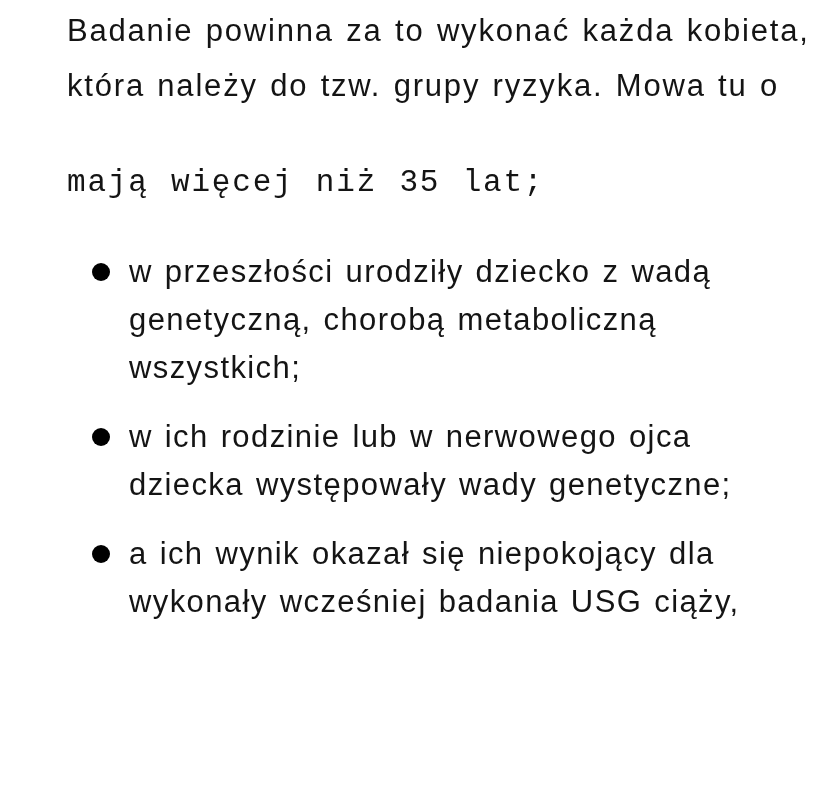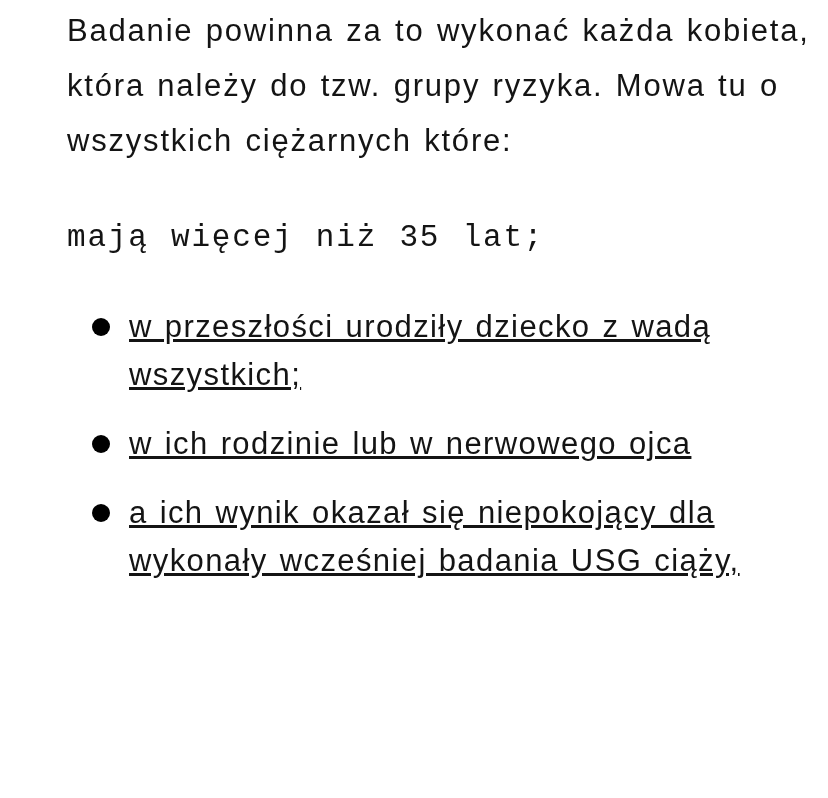--- a/index.html
+++ b/index.html
@@ -49,56 +49,56 @@
     border-radius: 50%;
     background: #000000;
     margin-top: 15px;
     margin-right: 19px;
   }
   .li-text {
     font-size: 31px;
     letter-spacing: 1.4px;
     word-spacing: 2px;
     font-weight: 400;
-    text-decoration: underline;
   }
   .li-text .text-line {
     line-height: 48px;
     white-space: nowrap;
   }
 </style>
 </head>
 <body style="background: rgb(255, 255, 255); color: rgb(20, 20, 20);">
 
 <div class="article-body">
 
   <div class="para">
     <div class="text-line">Badanie powinna za to wykonać każda kobieta,</div>
     <div class="text-line">która należy do tzw. grupy ryzyka. Mowa tu o</div>
-    <div class="text-line">wszystkich ciężarnych które:</div>
   </div>
 
   <div class="para para-age">
     <div class="text-line">mają więcej niż 35 lat;</div>
   </div>
 
   <ul class="criteria-list">
 
     <li>
       <span class="bullet-marker" style="background: rgb(0, 0, 0);"></span>
       <div class="li-text">
         <div class="text-line">w przeszłości urodziły dziecko z wadą</div>
+        <div class="text-line">genetyczną, chorobą metaboliczną</div>
         <div class="text-line">wszystkich;</div>
       </div>
     </li>
 
     <li>
       <span class="bullet-marker" style="background: rgb(0, 0, 0);"></span>
       <div class="li-text">
         <div class="text-line">w ich rodzinie lub w nerwowego ojca</div>
+        <div class="text-line">dziecka występowały wady genetyczne;</div>
       </div>
     </li>
 
     <li>
       <span class="bullet-marker" style="background: rgb(0, 0, 0);"></span>
       <div class="li-text">
         <div class="text-line">a ich wynik okazał się niepokojący dla</div>
         <div class="text-line">wykonały wcześniej badania USG ciąży,</div>
       </div>
     </li>

